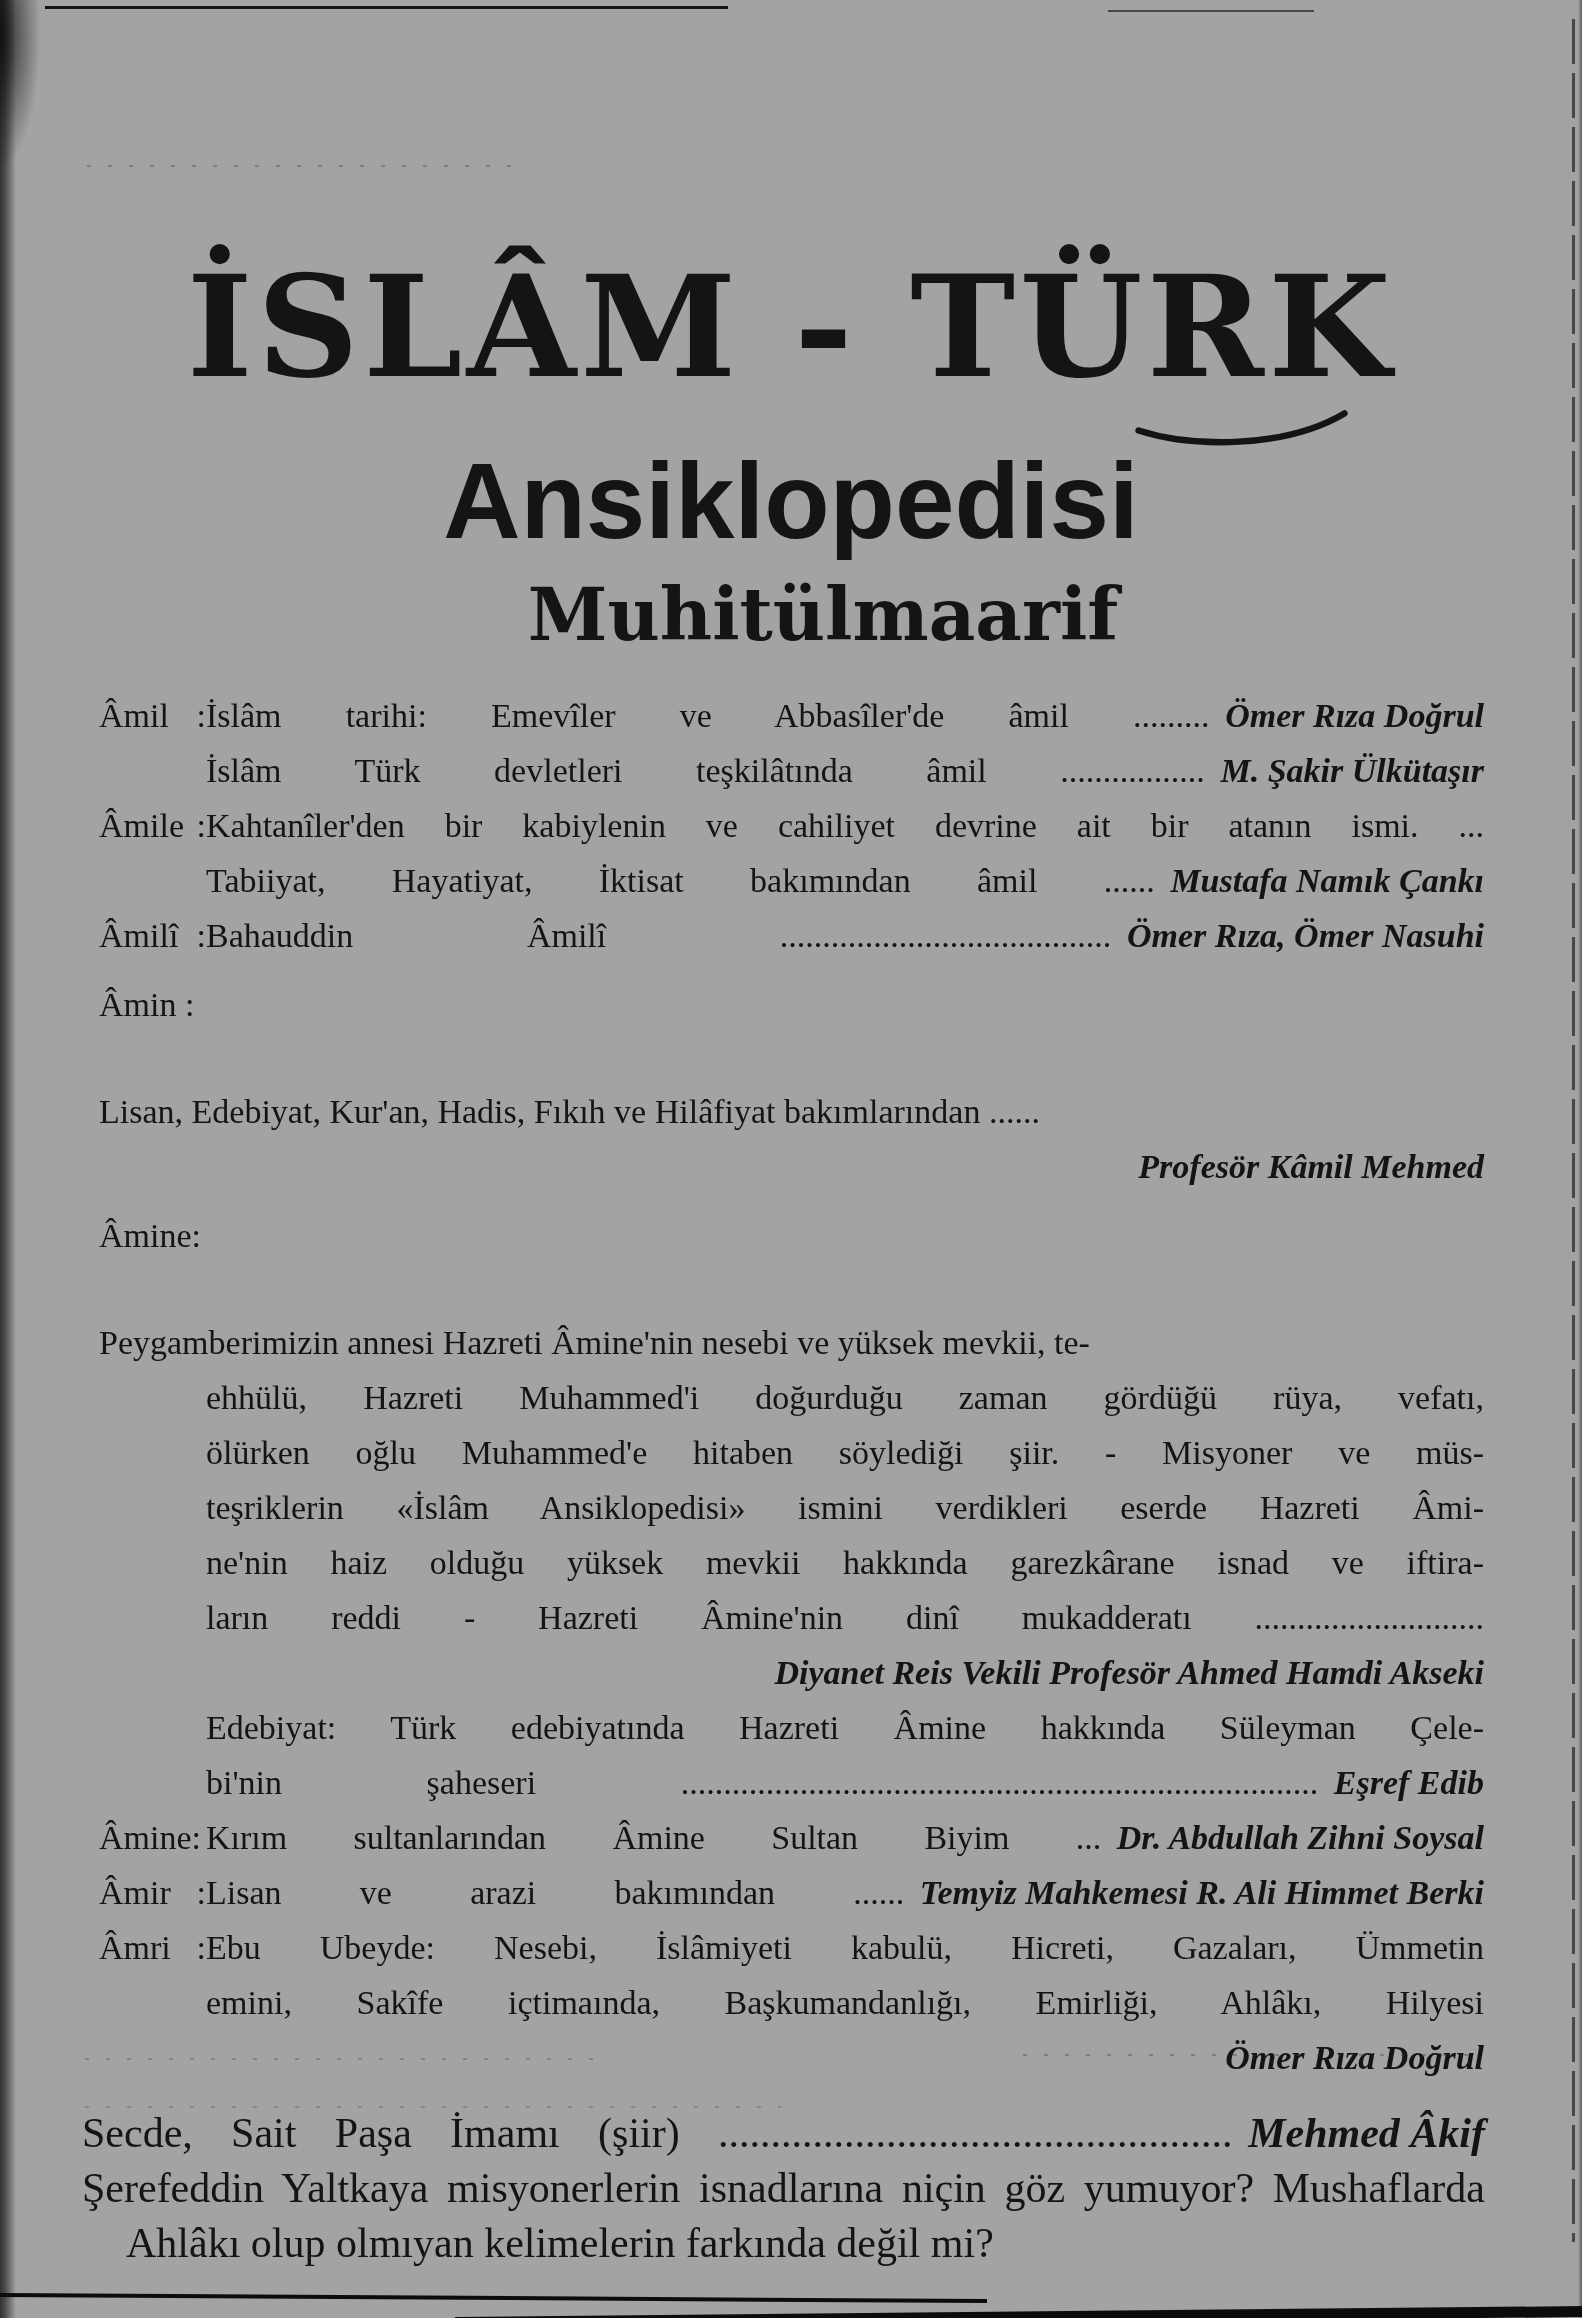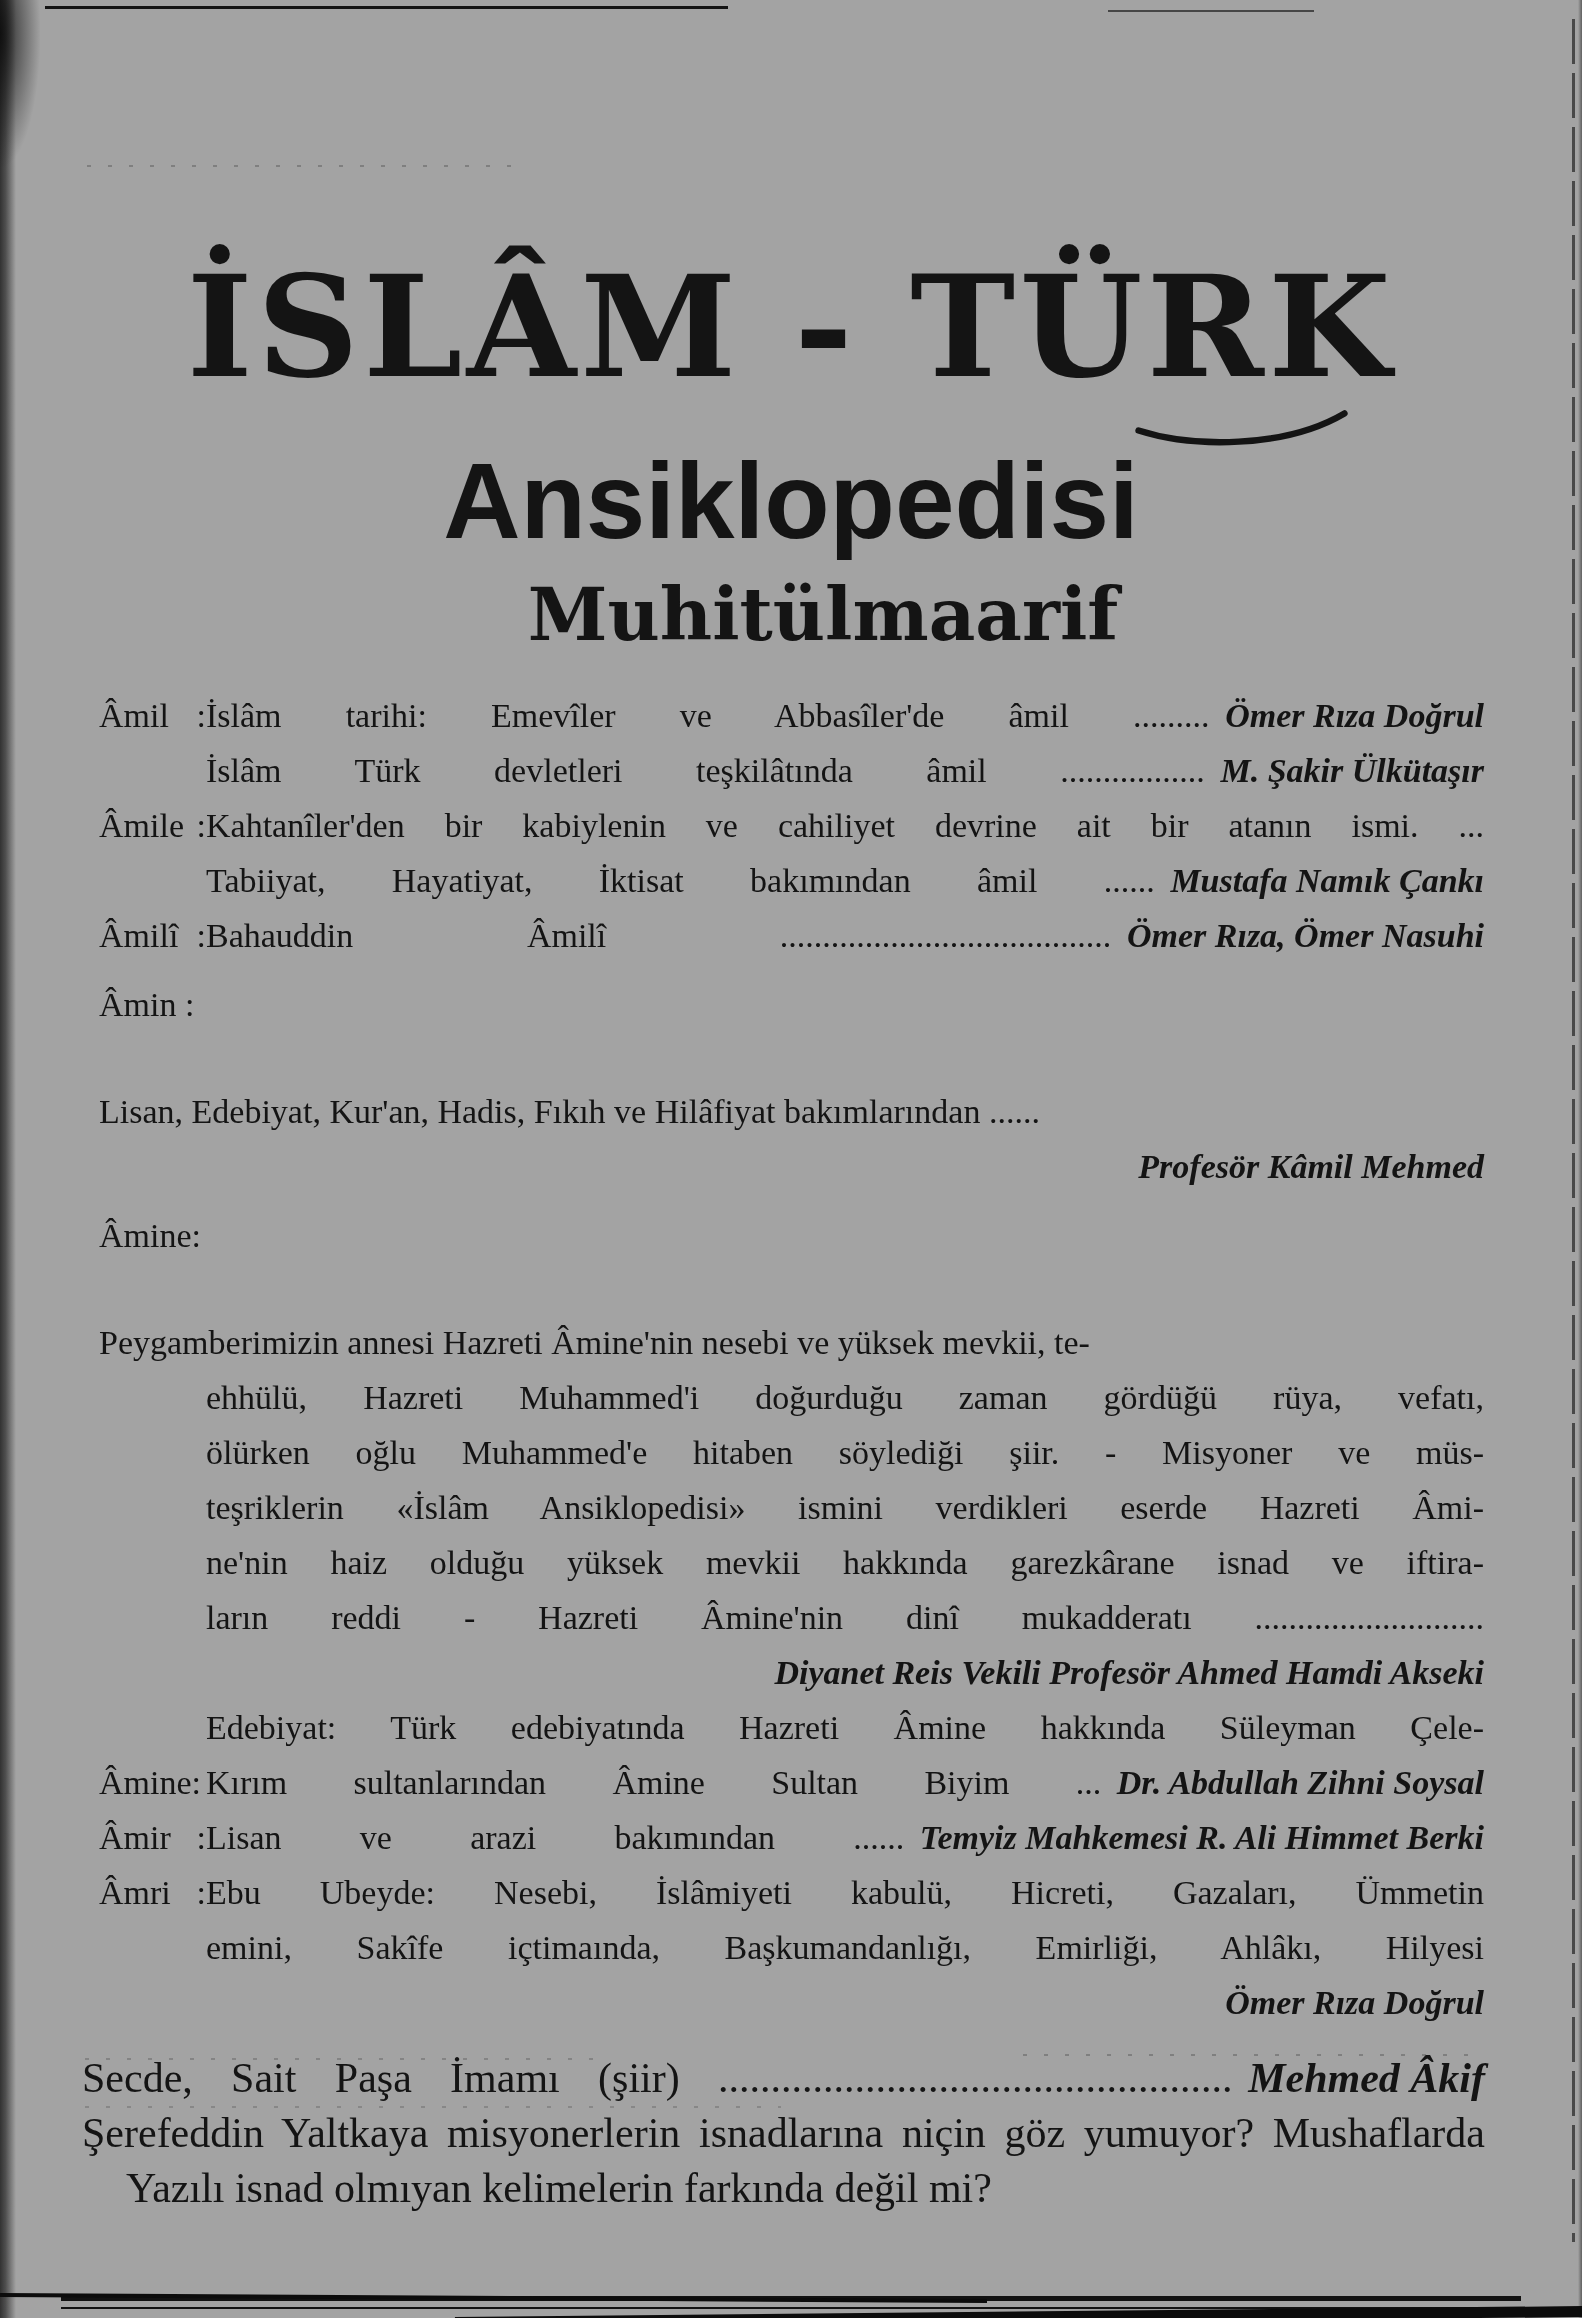--- a/index.html
+++ b/index.html
@@ -163,20 +163,25 @@
       <span class="term"></span>
       <span class="txt"></span>
       <span class="author">Diyanet Reis Vekili Profesör Ahmed Hamdi Akseki</span>
     </div>
     <div class="line">
       <span class="term"></span>
       <span class="txt fill">Edebiyat: Türk edebiyatında Hazreti Âmine hakkında Süleyman Çele-</span>
 
     </div>
     <div class="line">
+      <span class="term"></span>
+      <span class="txt fill">bi'nin şaheseri ...........................................................................</span>
+      <span class="author">Eşref Edib</span>
+    </div>
+    <div class="line">
       <span class="term">Âmine:</span>
       <span class="txt fill">Kırım sultanlarından Âmine Sultan Biyim ...</span>
       <span class="author">Dr. Abdullah Zihni Soysal</span>
     </div>
     <div class="line">
       <span class="term">Âmir :</span>
       <span class="txt fill">Lisan ve arazi bakımından ......</span>
       <span class="author">Temyiz Mahkemesi R. Ali Himmet Berki</span>
     </div>
     <div class="line">
@@ -199,21 +204,21 @@
   <div class="secde">
     <div class="line">
       <span class="txt fill">Secde, Sait Paşa İmamı (şiir) .................................................</span>
       <span class="author">Mehmed Âkif</span>
     </div>
     <div class="line">
       <span class="txt fill">Şerefeddin Yaltkaya misyonerlerin isnadlarına niçin göz yumuyor? Mushaflarda</span>
 
     </div>
     <div class="line">
-      <span class="txt indent">Yazılı isnad olmıyan kelimelerin farkında değil mi?</span>
+      <span class="txt indent">Ahlâkı olup olmıyan kelimelerin farkında değil mi?</span>
 
     </div>
   </div>
 
   <div class="rule"></div>
   <div class="footer-row">
     <span>No. 26</span>
     <span>15 kuruş</span>
   </div>
 

